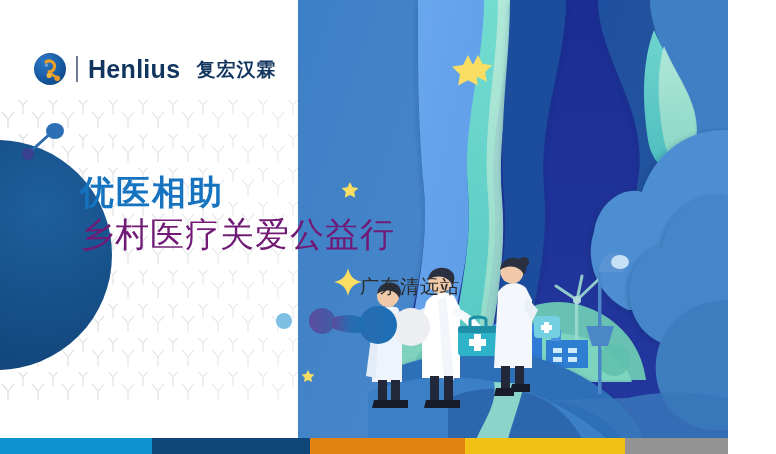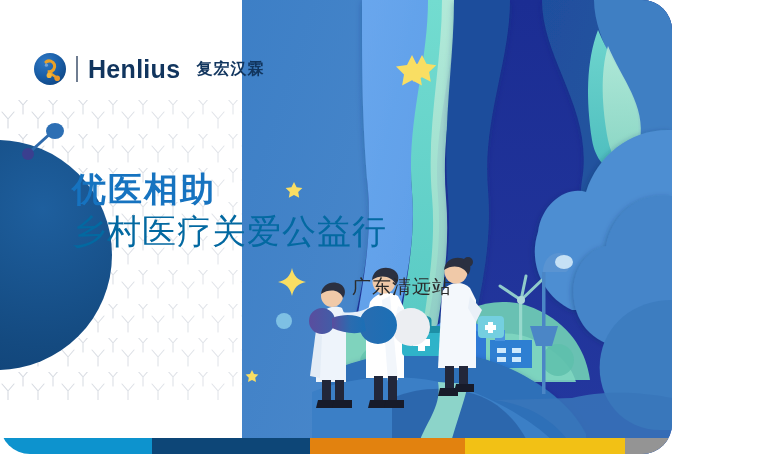--- a/index.html
+++ b/index.html
@@ -6,25 +6,24 @@
     margin: 0;
     padding: 0;
     background: #ffffff;
   }
   body {
     font-family: "Liberation Sans", "DejaVu Sans", sans-serif;
   }
 
   #slide {
     position: relative;
-    width: 672px;
+    width: 728px;
     height: 454px;
     overflow: hidden;
     background: #ffffff;
-    border-radius: 30px;
   }
 
   
   .pattern-layer {
     position: absolute;
     left: 0;
     top: 100px;
     width: 470px;
     height: 300px;
     opacity: 0.55;
@@ -91,35 +90,34 @@
     flex: 0 0 auto;
   }
   .logo-en {
     font-size: 25px;
     font-weight: 600;
     letter-spacing: 0.3px;
     color: #11355e;
     line-height: 1;
   }
   .logo-cn {
-    font-size: 16px;
+    font-size: 19px;
     font-weight: 700;
     color: #11355e;
     margin-left: 16px;
     letter-spacing: 1px;
     line-height: 1;
   }
 
   
   .headline {
     position: absolute;
-    left: 72px;
+    left: 80px;
     top: 172px;
     width: 380px;
-    font-family: Liberation Mono, monospace;
   }
   .title-1 {
     font-size: 34px;
     font-weight: 700;
     color: #1673c0;
     letter-spacing: 2px;
     line-height: 1.18;
     white-space: nowrap;
   }
   .title-2 {
@@ -427,21 +425,21 @@
       <circle cx="24.2" cy="26.2" r="2.8" fill="#e8972a"></circle>
       <circle cx="13.4" cy="13.2" r="1.6" fill="#fff" opacity="0.35"></circle>
     </svg>
     <div class="logo-divider" style="background: rgb(111, 125, 145);"></div>
     <div class="logo-en" style="color: rgb(17, 53, 94);">Henlius</div>
     <div class="logo-cn" style="color: rgb(17, 53, 94);">复宏汉霖</div>
   </div>
 
   <div class="headline">
     <div class="title-1" style="color: rgb(22, 115, 192);">优医相助</div>
-    <div class="title-2" style="color: #0369a1;">乡村医疗关爱公益行</div>
+    <div class="title-2" style="color: #701a75;">乡村医疗关爱公益行</div>
     <div class="subtitle" style="color: rgb(43, 43, 43);">广东清远站</div>
   </div>
 
   <div class="bottom-bar">
     <div class="stripe-cyan" style="background: rgb(13, 147, 206);"></div>
     <div class="stripe-navy" style="background: rgb(13, 70, 119);"></div>
     <div class="stripe-orange" style="background: rgb(226, 130, 15);"></div>
     <div class="stripe-gold" style="background: rgb(242, 193, 21);"></div>
     <div class="stripe-gray" style="background: rgb(148, 148, 148);"></div>
   </div>

